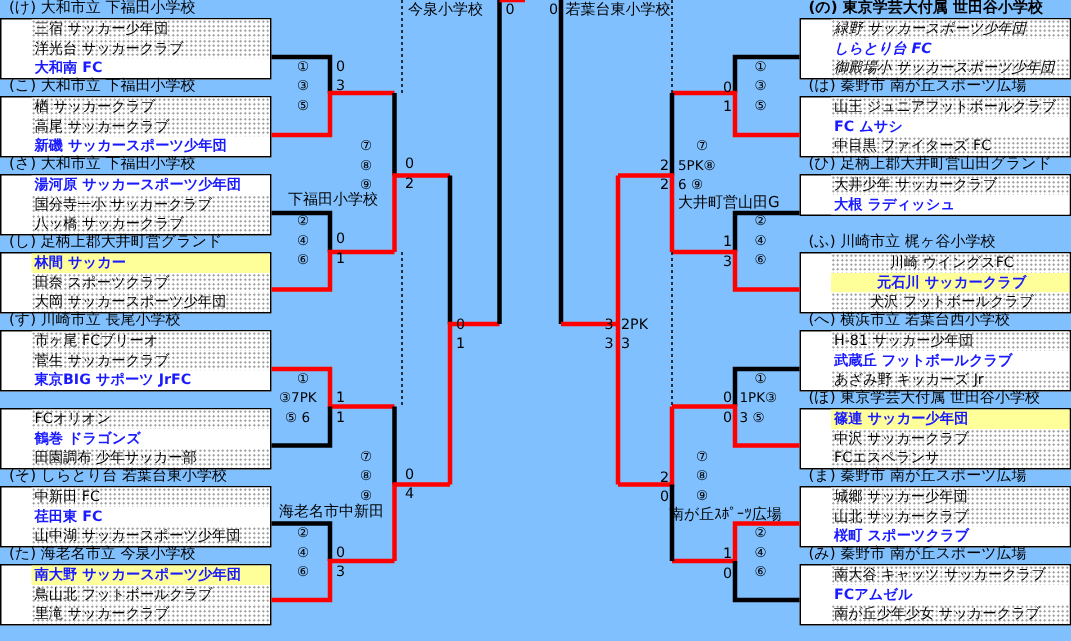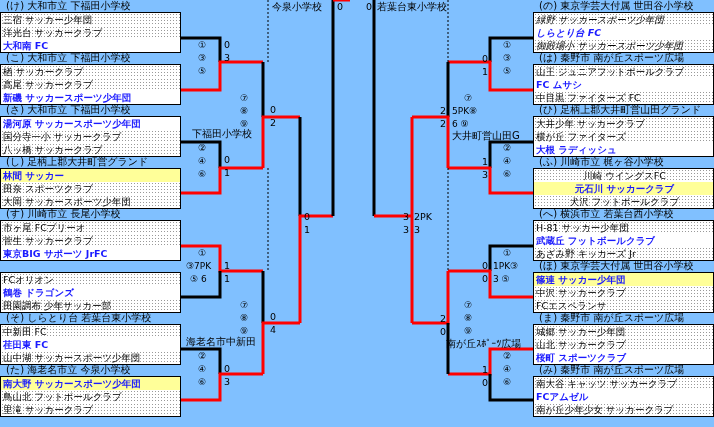--- a/index.html
+++ b/index.html
@@ -3,21 +3,21 @@
 <meta charset="utf-8">
 <style>
   html, body { margin:0; padding:0; }
   body { width:714px; height:427px; background:#80c0ff; position:relative; overflow:hidden;
          font-family:"DejaVu Sans", sans-serif; font-size:10px; color:#000; }
   .hdr { position:absolute; font-size:10px; line-height:12px; white-space:nowrap; }
   .box { position:absolute; width:179px; border:1px solid #000; background:#fff; }
   .row { height:13px; line-height:13px; font-size:9.5px; padding-left:2px; white-space:nowrap; overflow:hidden;
          background-color:#fff;
          background-image: radial-gradient(#999 0.6px, transparent 0.7px);
-         background-size:3px 3px; }
+         background-size:3px 3px;margin-left:20px; }
   .row.win { background-image:none; color:#1a1aff; font-weight:bold; }
   .row.champ { background:#ffff99; }
   .mk { position:absolute; font-size:9px; line-height:10px; white-space:nowrap; }
   .sc { position:absolute; font-size:9.5px; line-height:10px; white-space:nowrap; }
   .venue { position:absolute; font-size:10px; line-height:12px; white-space:nowrap; }
   svg { position:absolute; left:0; top:0; }
 </style>
 </head>
 <body>
 
@@ -65,36 +65,35 @@
       <div class="row">山中湖 サッカースポーツ少年団</div>
     </div>
     <div class="hdr" style="left: 6px; top: 364px;">(た) 海老名市立 今泉小学校</div>
     <div class="box" style="left: 0px; top: 376px;">
       <div class="row win champ">南大野 サッカースポーツ少年団</div>
       <div class="row">鳥山北 フットボールクラブ</div>
       <div class="row">里滝 サッカークラブ</div>
     </div>
   </div>
 <div id="right-col">
-    <div class="hdr" style="left: 539px; top: 0px;">(の) 東京学芸大付属 世田谷小学校</div>
+    <div class="hdr" style="left: 539px; top: 0px; font-weight: bold;">(の) 東京学芸大付属 世田谷小学校</div>
     <div class="box" style="left: 533px; top: 12px; font-style: italic;">
       <div class="row">緑野 サッカースポーツ少年団</div>
       <div class="row win">しらとり台 FC</div>
       <div class="row">御殿場小 サッカースポーツ少年団</div>
     </div>
     <div class="hdr" style="left: 539px; top: 52px;">(は) 秦野市 南が丘スポーツ広場</div>
     <div class="box" style="left: 533px; top: 64px;">
       <div class="row">山王 ジュニアフットボールクラブ</div>
       <div class="row win">FC ムサシ</div>
       <div class="row">中目黒 ファイターズ FC</div>
     </div>
     <div class="hdr" style="left: 539px; top: 104px;">(ひ) 足柄上郡大井町営山田グランド</div>
     <div class="box" style="left: 533px; top: 116px;">
       <div class="row">大井少年 サッカークラブ</div>
-      <div class="row">横が丘 ファイターズ</div>
       <div class="row win">大根 ラディッシュ</div>
     </div>
     <div class="hdr" style="left: 539px; top: 156px;">(ふ) 川崎市立 梶ヶ谷小学校</div>
     <div class="box" style="left: 533px; top: 168px; text-align: center;">
       <div class="row">川崎 ウイングスFC</div>
       <div class="row win champ">元石川 サッカークラブ</div>
       <div class="row">犬沢 フットボールクラブ</div>
     </div>
     <div class="hdr" style="left: 539px; top: 208px;">(へ) 横浜市立 若葉台西小学校</div>
     <div class="box" style="left: 533px; top: 220px;">

